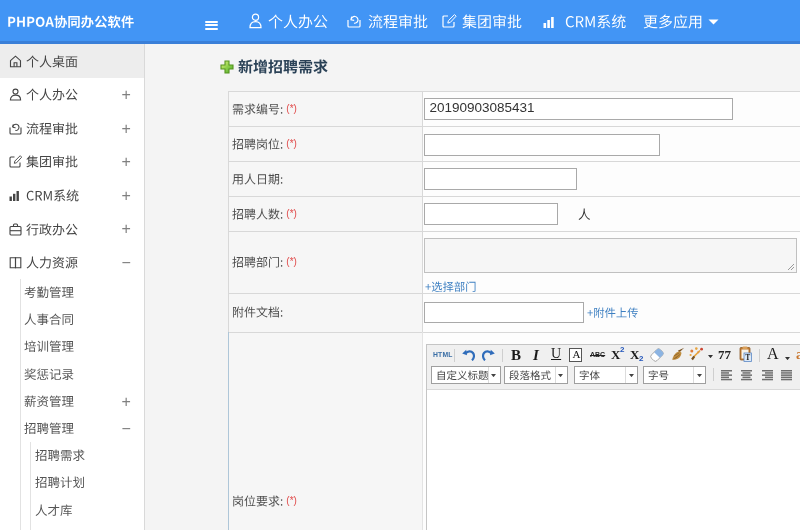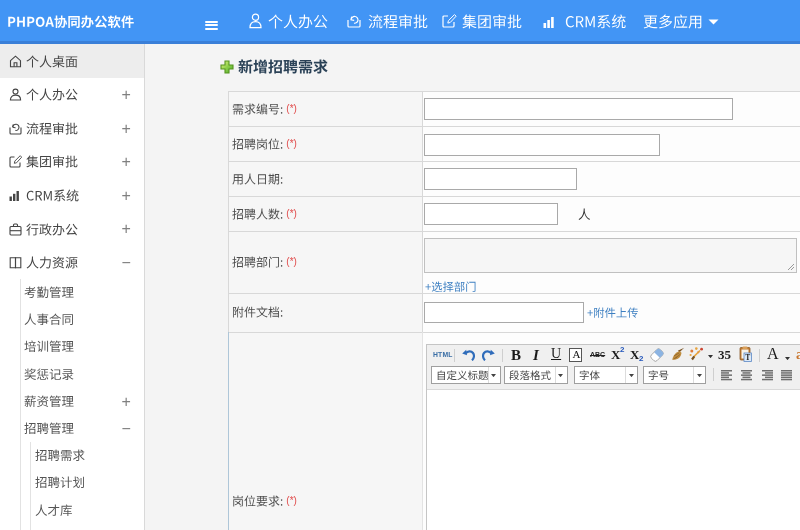--- a/index.html
+++ b/index.html
@@ -467,20 +467,21 @@
       <svg width="51.3" height="12" viewBox="0 -880 4278 1000" style="overflow:visible" fill="#4d4d4d">
         <use href="#g67" x="0"></use>
         <use href="#g68" x="1000"></use>
         <use href="#g78" x="2000"></use>
         <use href="#g53" x="3000"></use>
         <use href="#g66" x="4000"></use>
       </svg>
     </div>
 <div style="position:absolute;left:286.336px;top:495px;font-family:'Liberation Sans',sans-serif;font-size:10px;font-weight:normal;color:#e04b4b;line-height:12px;white-space:nowrap;">(*)</div>
 <div style="position:absolute;left:424px;top:97.5px;width:309px;height:22px;background:#fff;border:1px solid #a9a9a9;box-sizing:border-box;"></div>
+<div style="position:absolute;left:429.5px;top:100.4px;font-family:'Liberation Sans',sans-serif;font-size:13.5px;font-weight:normal;color:#333;line-height:16.2px;white-space:nowrap;">20190903085431</div>
 <div style="position:absolute;left:424px;top:133.5px;width:236px;height:22px;background:#fff;border:1px solid #a9a9a9;box-sizing:border-box;"></div>
 <div style="position:absolute;left:424px;top:168px;width:153px;height:22px;background:#fff;border:1px solid #a9a9a9;box-sizing:border-box;"></div>
 <div style="position:absolute;left:424px;top:203px;width:134px;height:22px;background:#fff;border:1px solid #a9a9a9;box-sizing:border-box;"></div>
 <div style="position:absolute;left:578px;top:207.75px;line-height:0">
       <svg width="12.5" height="12.5" viewBox="0 -880 1000 1000" style="overflow:visible" fill="#333">
         <use href="#g11" x="0"></use>
       </svg>
     </div>
 <div style="position:absolute;left:424px;top:238px;width:373px;height:35px;background:#f6f6f6;border:1px solid #c0c0c0;box-sizing:border-box"></div>
 <svg style="position:absolute;left:787px;top:263px" width="8" height="8" viewBox="0 0 8 8" stroke="#999" stroke-width="1">
@@ -545,21 +546,21 @@
       <circle cx="7.3" cy="1.6" r="1.3" fill="#e8a33d"></circle>
       <circle cx="12.6" cy="2.2" r="1.4" fill="#cc4633"></circle>
       <circle cx="1.6" cy="8" r="1.1" fill="#e8a33d"></circle>
       <circle cx="9.3" cy="5.2" r="1" fill="#cc4633"></circle>
 <path d="M4.5 10 L11 3.5" stroke="#e8a33d" stroke-width="1.7"></path>
       <path d="M3 12.5 L5.3 9.4" stroke="#7a5222" stroke-width="2.2"></path>
     </svg>
 <svg style="position:absolute;left:708px;top:355px" width="5" height="3.2" viewBox="0 0 5 3.2" fill="#333">
       <path d="M0 0 L5 0 L2.5 3.2 Z"></path>
     </svg>
-<div style="position:absolute;left:718px;top:347.2px;font-family:'Liberation Serif',sans-serif;font-size:13px;font-weight:bold;color:#222;line-height:15.6px;white-space:nowrap;">35</div>
+<div style="position:absolute;left:718px;top:347.2px;font-family:'Liberation Serif',sans-serif;font-size:13px;font-weight:bold;color:#222;line-height:15.6px;white-space:nowrap;">77</div>
 <svg style="position:absolute;left:739px;top:346px" width="13" height="16" viewBox="0 0 13 16">
 <rect x="1" y="1.5" width="10" height="12.5" rx="1" fill="#c07a30" stroke="#8a5a2b" stroke-width="0.8"></rect>
 <rect x="3.5" y="0.5" width="5" height="2.5" rx="0.8" fill="#d9a05b"></rect>
 <rect x="2.5" y="3.5" width="7" height="9" fill="#f7f3ea"></rect>
 <rect x="5" y="7" width="7.5" height="8.5" fill="#dce9f7" stroke="#5b87c5" stroke-width="0.8"></rect>
 <text x="8.7" y="14" font-family="Liberation Serif" font-size="7.5" font-weight="bold" fill="#222" text-anchor="middle">T</text>
     </svg>
 <div style="position:absolute;left:767px;top:344.4px;font-family:'Liberation Serif',sans-serif;font-size:16px;font-weight:normal;color:#1a1a1a;line-height:19.2px;white-space:nowrap;">A</div>
 <svg style="position:absolute;left:784.5px;top:356.5px" width="5" height="3.2" viewBox="0 0 5 3.2" fill="#333">
       <path d="M0 0 L5 0 L2.5 3.2 Z"></path>

